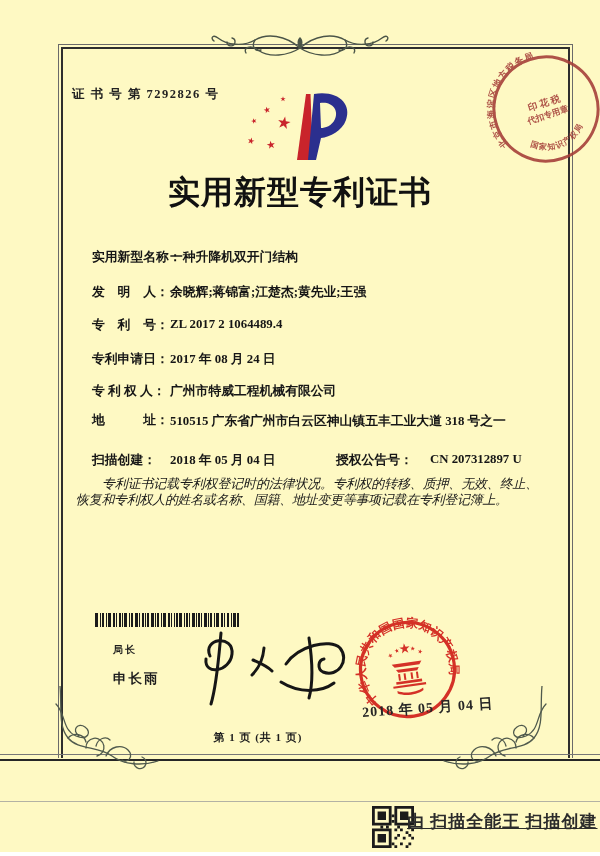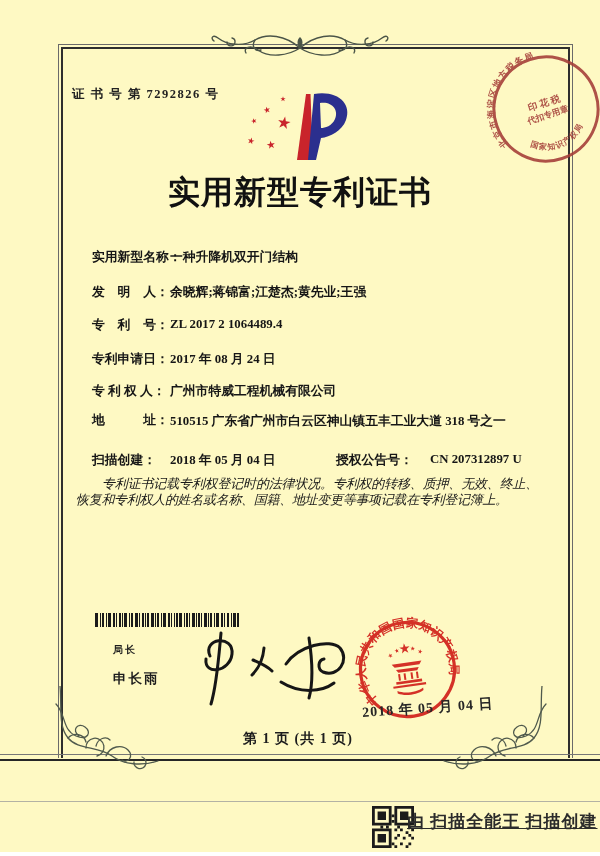--- a/index.html
+++ b/index.html
@@ -44,21 +44,21 @@
   .signer-title{position:absolute;left:113px;top:643px;font-size:10px;font-weight:700;letter-spacing:2px;}
   .signer-name{position:absolute;left:113px;top:670px;font-size:13.5px;font-weight:700;letter-spacing:2px;}
   .signature{position:absolute;left:182px;top:626px;}
 
   .tax-seal{position:absolute;left:487px;top:50px;transform:rotate(-18deg);opacity:.88;z-index:6;}
   .office-seal{position:absolute;left:350px;top:612px;transform:rotate(-8deg);opacity:.94;z-index:5;}
   .seal-date{position:absolute;left:362px;top:698px;width:170px;font-size:14px;font-weight:700;
              color:#262626;letter-spacing:1px;transform:rotate(-4deg);z-index:7;white-space:pre;}
 
   .page-footer{position:absolute;left:0;top:730px;width:516px;text-align:center;
-               font-size:14px;font-weight:600;letter-spacing:1px;padding-left:40px;}
+               font-size:11px;font-weight:600;letter-spacing:1px;}
 
   .scan-edge{position:absolute;left:0;top:801px;width:600px;border-top:1px solid #9a9a9a;opacity:.75;}
   .qr{position:absolute;left:372px;top:805px;}
   .scan-text{position:absolute;left:407px;top:810px;font-size:17px;font-weight:600;
              color:#2b2b2b;letter-spacing:1px;white-space:pre;text-decoration:underline;}
 </style>
 </head>
 <body>
 
 <div class="page">

